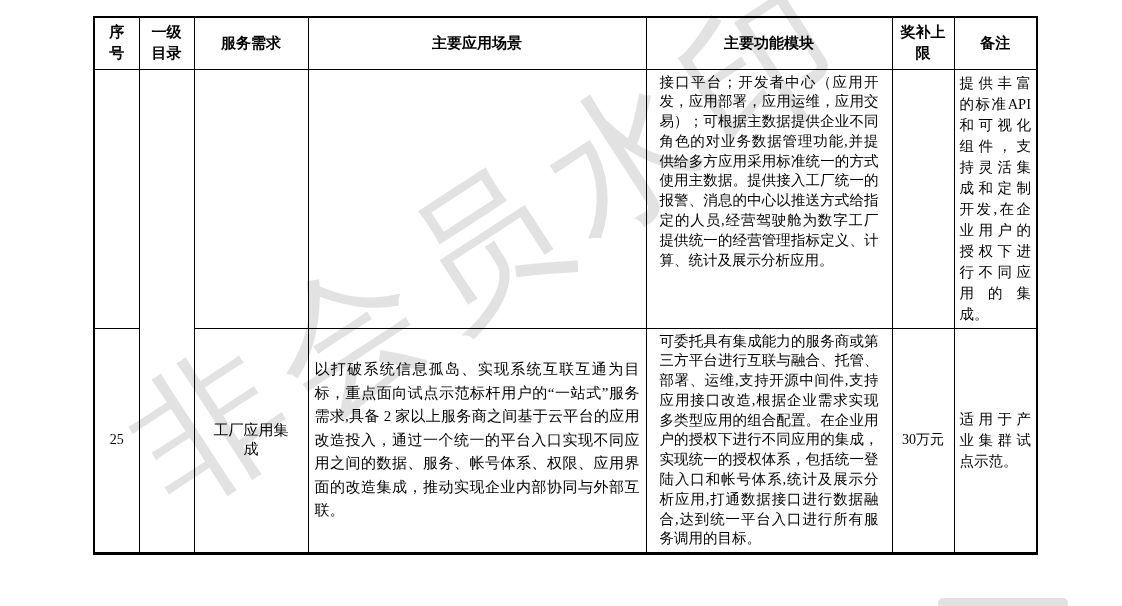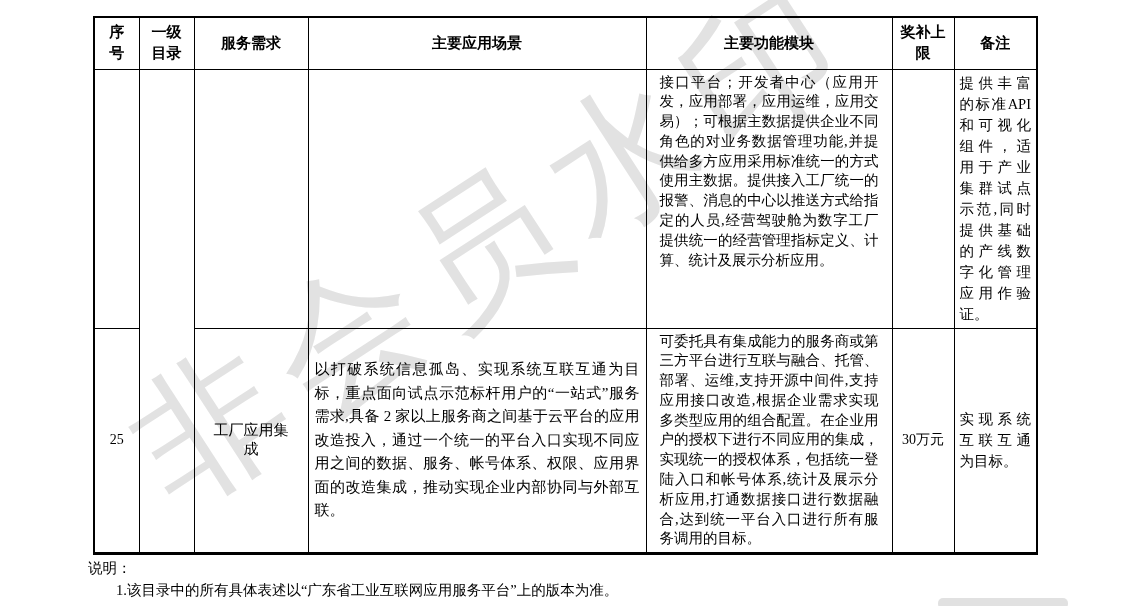--- a/index.html
+++ b/index.html
@@ -150,33 +150,29 @@
       <th>奖补上限</th>
       <th>备注</th>
     </tr>
     <tr class="row1">
       <td class="c-seq"></td>
       <td class="c-seq" rowspan="2"></td>
       <td class="c-cat2"></td>
       <td class="c-scenario"></td>
       <td class="c-modules">接口平台；开发者中心（应用开发，应用部署，应用运维，应用交易）；可根据主数据提供企业不同角色的对业务数据管理功能,并提供给多方应用采用标准统一的方式使用主数据。提供接入工厂统一的报警、消息的中心以推送方式给指定的人员,经营驾驶舱为数字工厂提供统一的经营管理指标定义、计算、统计及展示分析应用。</td>
       <td class="c-reward"></td>
-      <td class="c-remark v-top">提供丰富的标准API和可视化组件，适用于产业集群试点示范,同时提供基础的产线数字化管理应用作验证。</td>
+      <td class="c-remark v-top">提供丰富的标准API和可视化组件，支持灵活集成和定制开发,在企业用户的授权下进行不同应用的集成。</td>
     </tr>
     <tr class="row2">
       <td class="c-seq">25</td>
       <td class="c-cat2">工厂应用集成</td>
       <td class="c-scenario">以打破系统信息孤岛、实现系统互联互通为目标，重点面向试点示范标杆用户的“一站式”服务需求,具备 2 家以上服务商之间基于云平台的应用改造投入，通过一个统一的平台入口实现不同应用之间的数据、服务、帐号体系、权限、应用界面的改造集成，推动实现企业内部协同与外部互联。</td>
       <td class="c-modules">可委托具有集成能力的服务商或第三方平台进行互联与融合、托管、部署、运维,支持开源中间件,支持应用接口改造,根据企业需求实现多类型应用的组合配置。在企业用户的授权下进行不同应用的集成，实现统一的授权体系，包括统一登陆入口和帐号体系,统计及展示分析应用,打通数据接口进行数据融合,达到统一平台入口进行所有服务调用的目标。</td>
       <td class="c-reward">30万元</td>
-      <td class="c-remark v-mid">实现系统互联互通为目标。</td>
+      <td class="c-remark v-mid">适用于产业集群试点示范。</td>
     </tr>
   </tbody>
     </table>
 
-  <div class="notes">
-    <div>说明：</div>
-    <div class="notes-item">1.该目录中的所有具体表述以“广东省工业互联网应用服务平台”上的版本为准。</div>
-  </div>
 
   <div class="corner-bar"></div>
 
 </div>
 
 </body></html>

